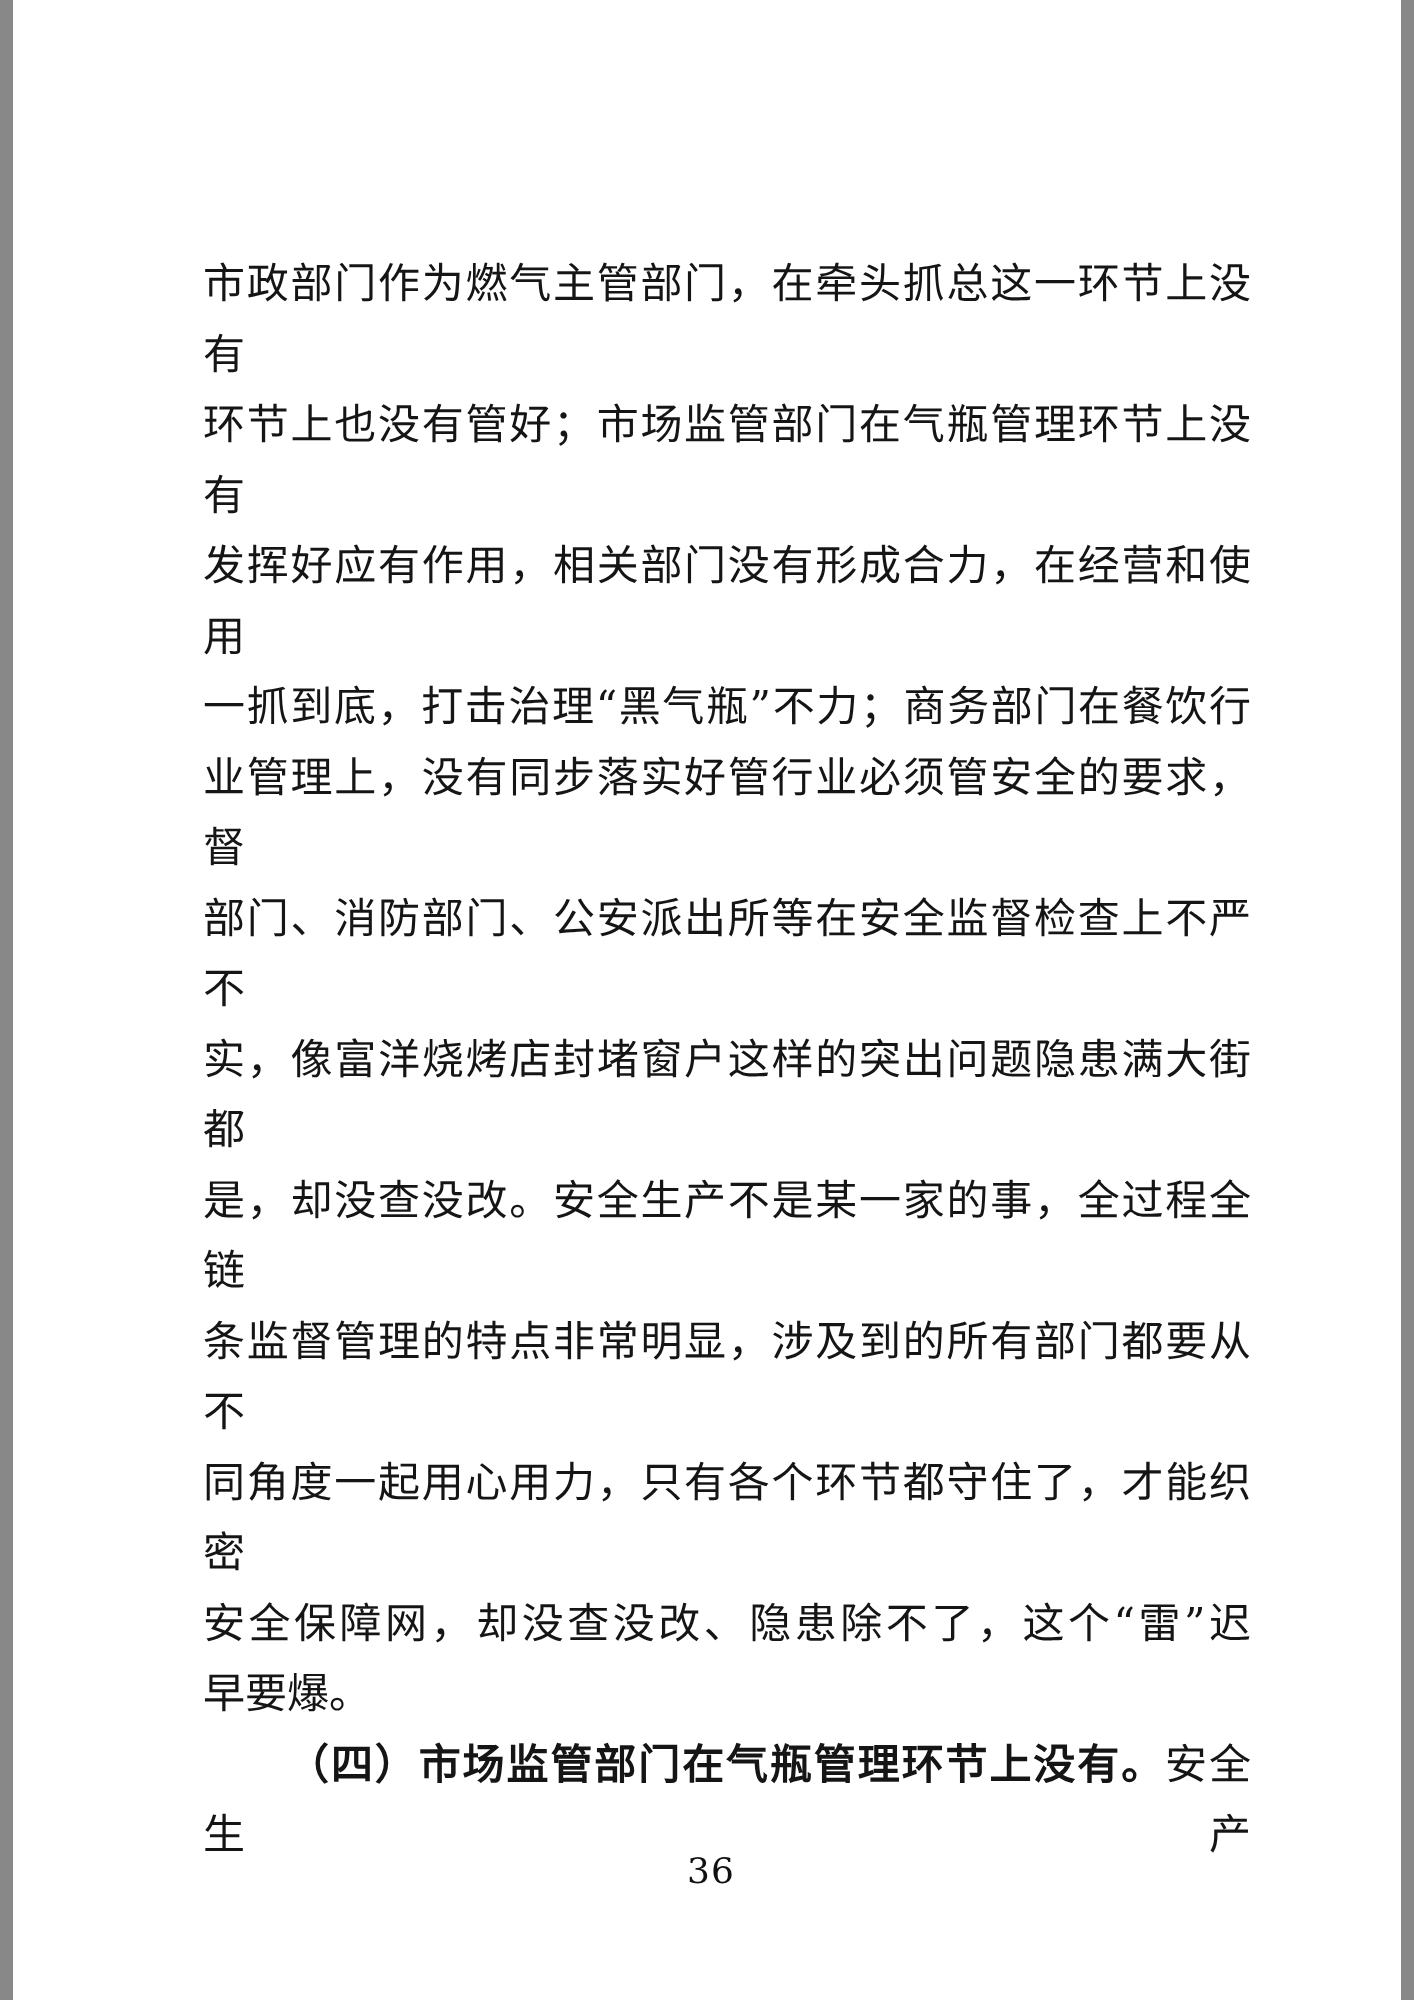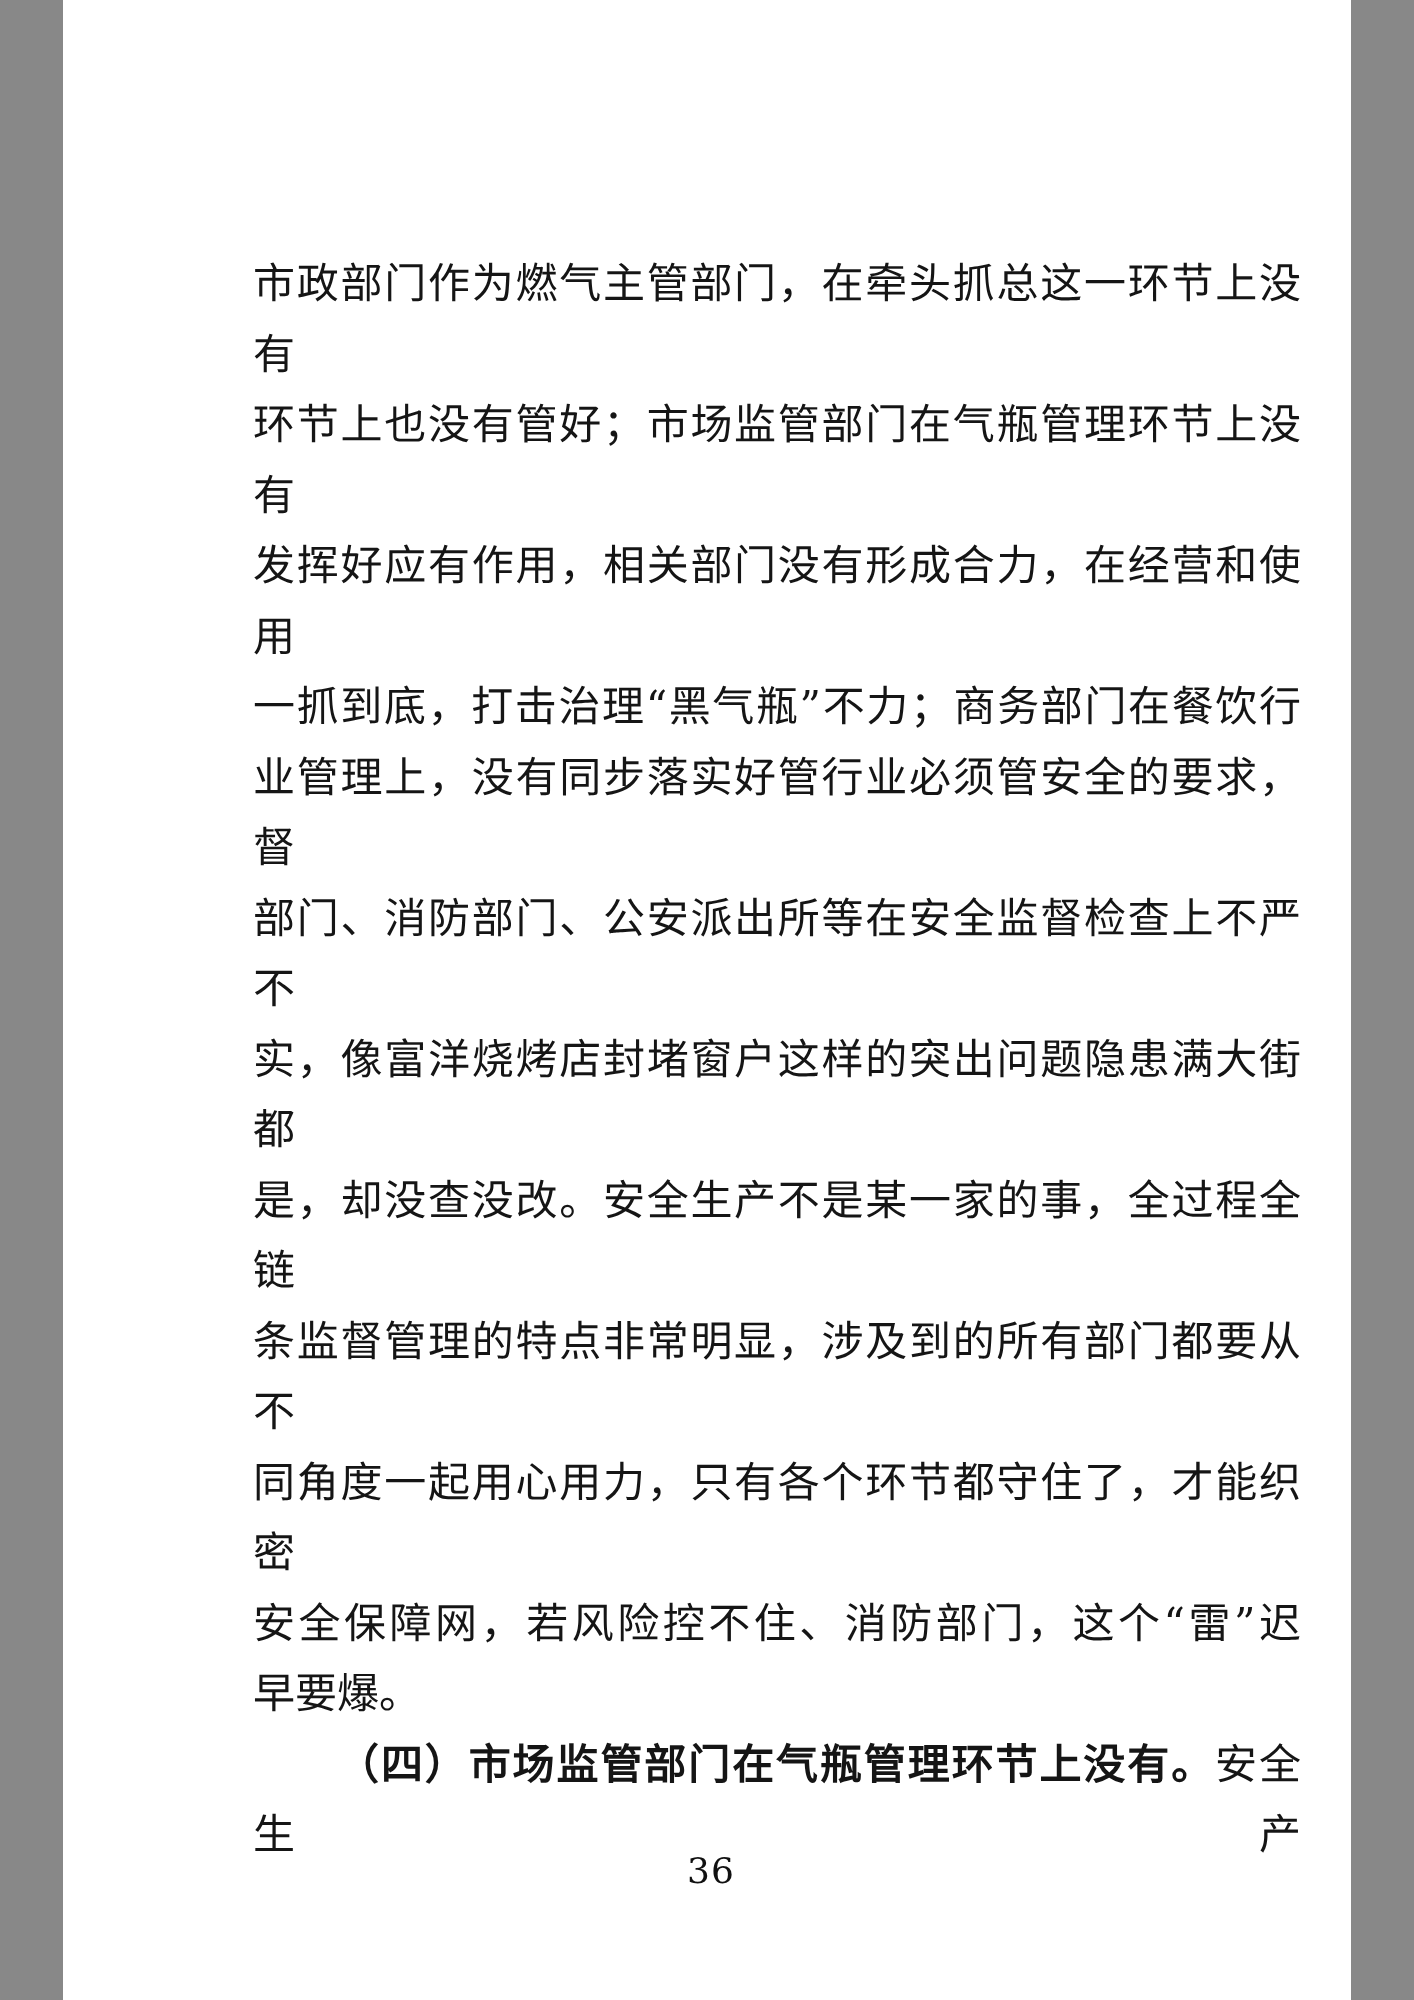--- a/index.html
+++ b/index.html
@@ -2,21 +2,21 @@
 <html lang="zh-CN"><head>
 <meta charset="utf-8">
 <style>
   html, body {
     margin: 0;
     padding: 0;
     background: #888;
   }
   .page {
     position: relative;
-    width: 1288px;
+    width: 1388px;
     height: 2000px;
     margin: 0 auto;
     background: #ffffff;
     overflow: hidden;
     font-family: "DejaVu Serif", "Liberation Serif", serif;
   }
   .document-body {
     position: absolute;
     left: 190px;
     top: 249px;
@@ -72,21 +72,21 @@
         <div class="text-line just"><span class="seg">市政部门作为燃气主管部门，在牵头抓总这一环节上没有</span></div>
         <div class="text-line just"><span class="seg">环节上也没有管好；市场监管部门在气瓶管理环节上没有</span></div>
         <div class="text-line just"><span class="seg">发挥好应有作用，相关部门没有形成合力，在经营和使用</span></div>
         <div class="text-line just"><span class="seg">一抓到底，打击治理“黑气瓶”不力；商务部门在餐饮行</span></div>
         <div class="text-line just"><span class="seg">业管理上，没有同步落实好管行业必须管安全的要求，督</span></div>
         <div class="text-line just"><span class="seg">部门、消防部门、公安派出所等在安全监督检查上不严不</span></div>
         <div class="text-line just"><span class="seg">实，像富洋烧烤店封堵窗户这样的突出问题隐患满大街都</span></div>
         <div class="text-line just"><span class="seg">是，却没查没改。安全生产不是某一家的事，全过程全链</span></div>
         <div class="text-line just"><span class="seg">条监督管理的特点非常明显，涉及到的所有部门都要从不</span></div>
         <div class="text-line just"><span class="seg">同角度一起用心用力，只有各个环节都守住了，才能织密</span></div>
-        <div class="text-line just"><span class="seg">安全保障网，若风险控不住、消防部门，这个“雷”迟</span></div>
+        <div class="text-line just"><span class="seg">安全保障网，却没查没改、隐患除不了，这个“雷”迟</span></div>
         <div class="text-line short"><span class="seg">早要爆。</span></div>
       </div>
       <div class="paragraph">
         <div class="text-line just ind"><span class="seg bold">（四）市场监管部门在气瓶管理环节上没有。</span><span class="seg">安全生产</span></div>
       </div>
     </main>
   <div class="page-number">36</div>
 </div>
 
 </body></html>

